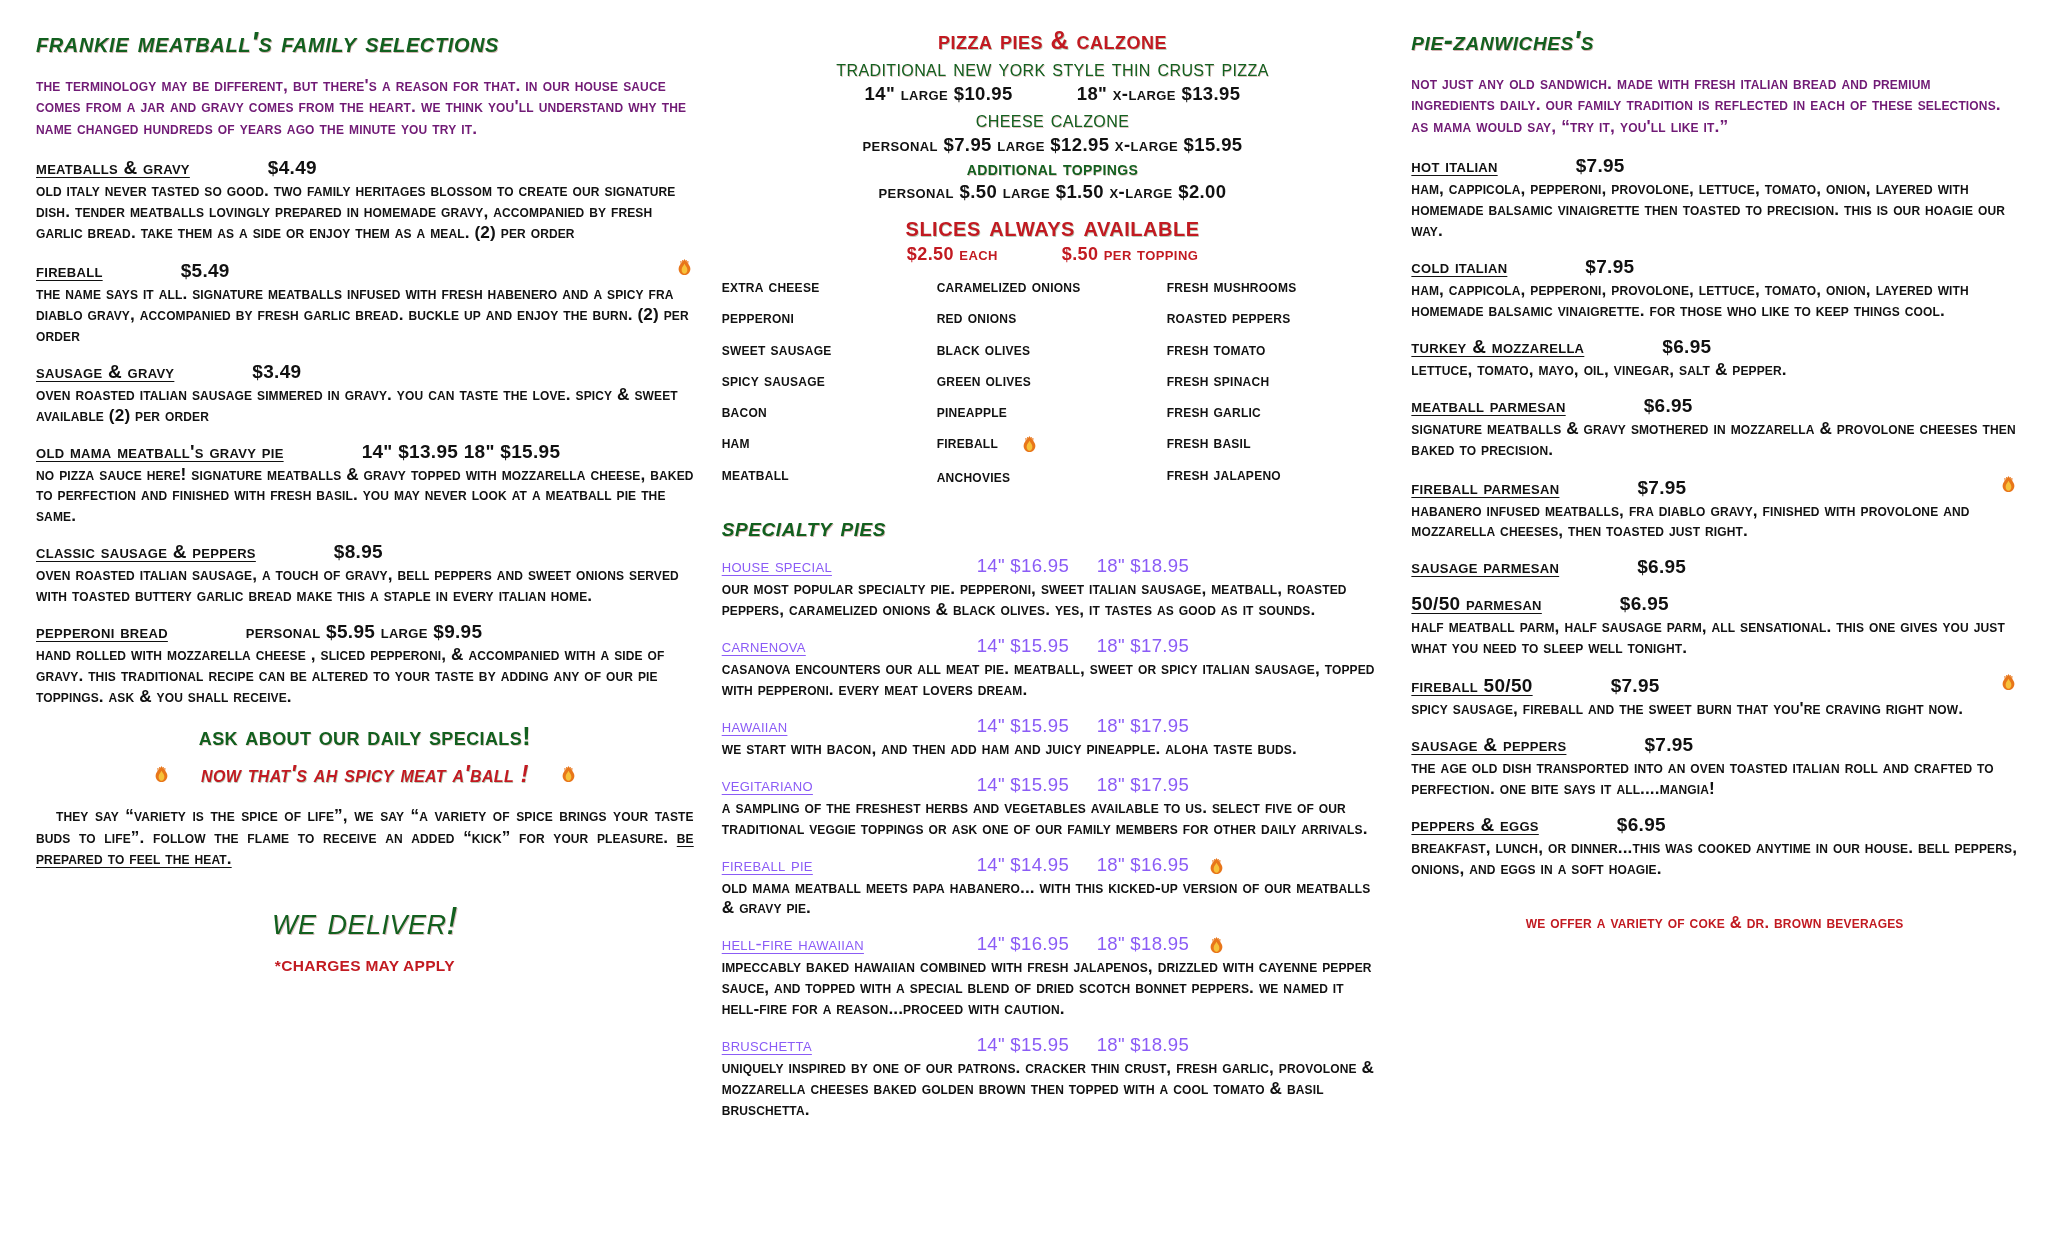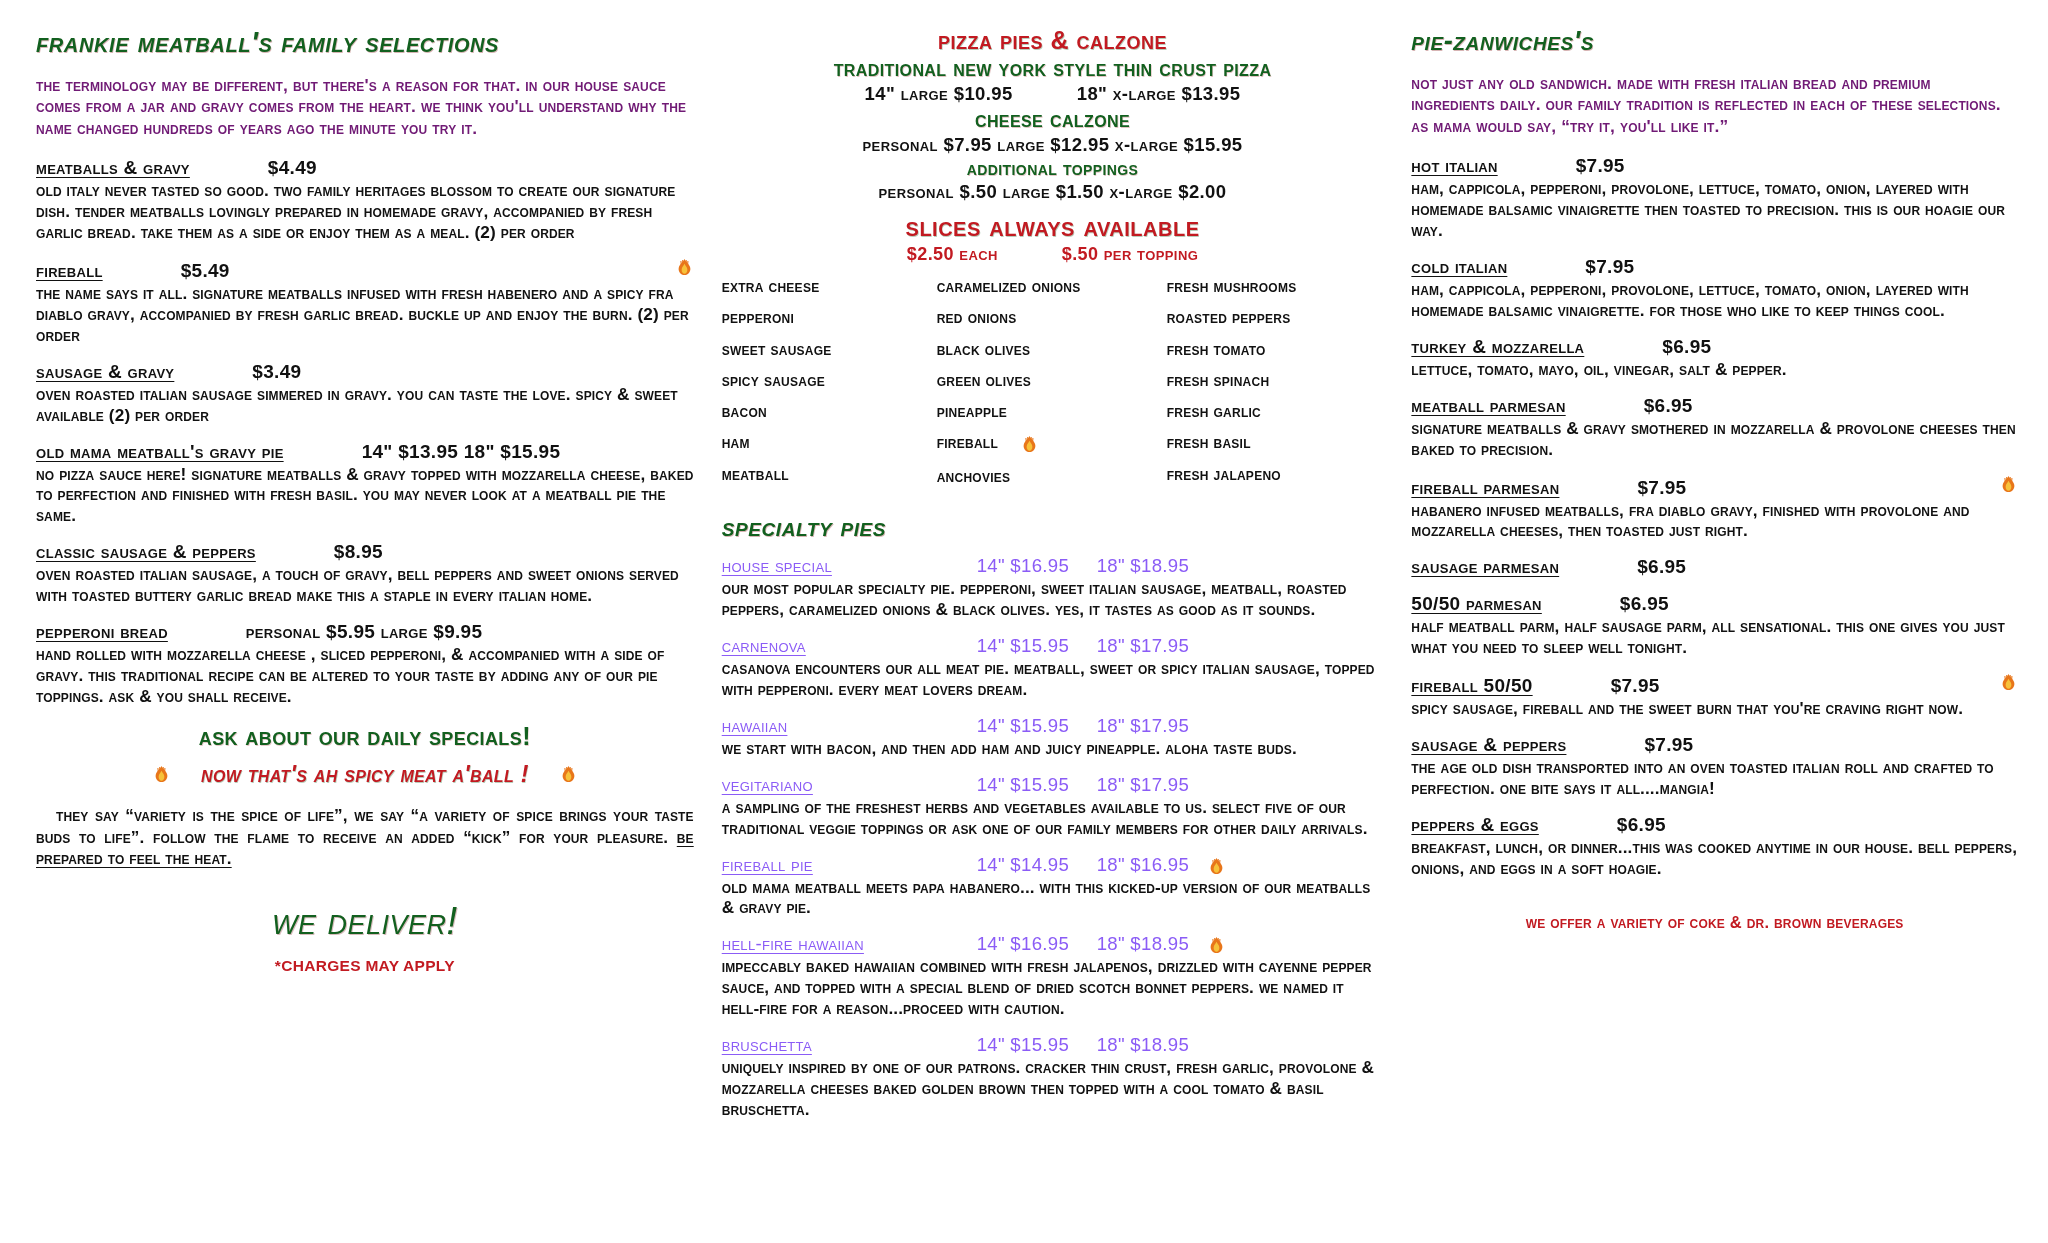--- a/index.html
+++ b/index.html
@@ -46,21 +46,21 @@
     font-size:25px;
     font-variant:small-caps;
     text-transform:lowercase;
     letter-spacing:0.5px;
     text-align:center;
     margin:0;
     text-shadow:0.7px 0.7px 0 rgba(20,90,30,.30);
   }
   .hdr-green{
     color:#12601f;
-    font-weight:bold;
+    font-weight:normal;
     font-size:23px;
     font-variant:small-caps;
     text-transform:lowercase;
     letter-spacing:0.4px;
     text-align:center;
     margin:0;
     text-shadow:0.7px 0.7px 0 rgba(150,40,40,.28);
   }
   .hdr-green-sm{
     color:#12601f;

